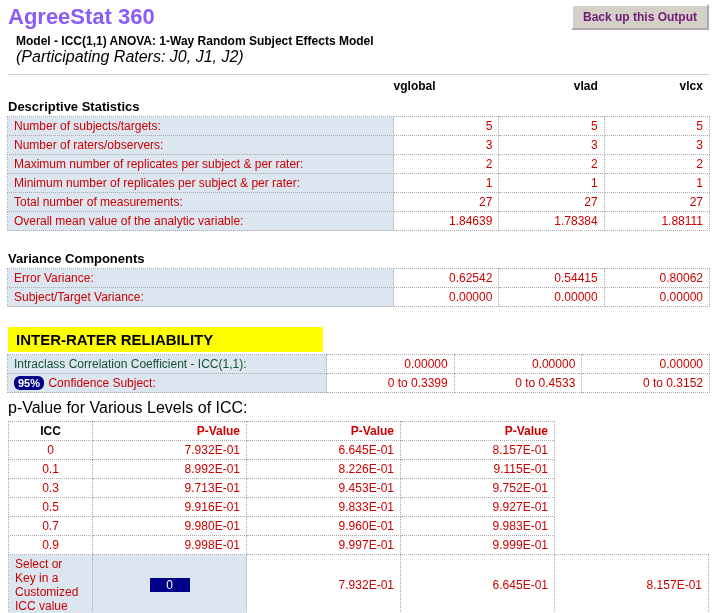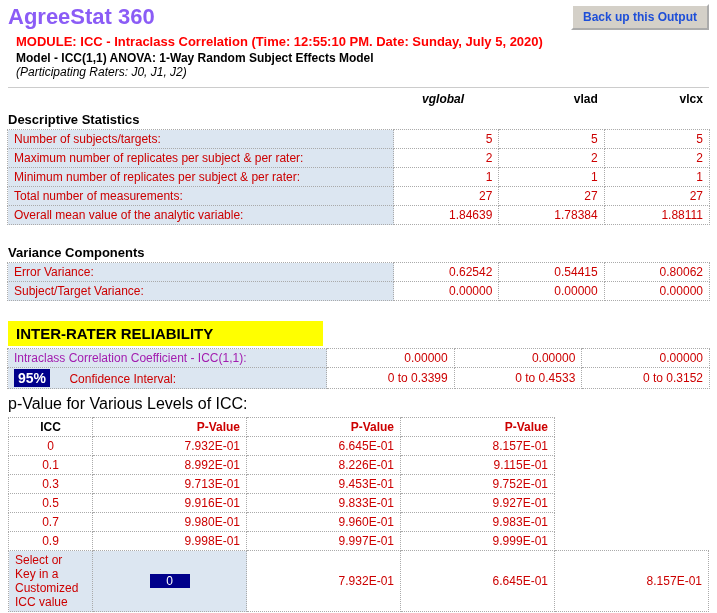--- a/index.html
+++ b/index.html
@@ -23,36 +23,36 @@
       font-weight: bold;
       color: #8b5cf6;
     }
     .backup-btn {
       background: #d4d0c8;
       border: 2px outset #fff;
       padding: 4px 10px;
       font-size: 12px;
       font-weight: bold;
       cursor: pointer;
-      color: #1d4ed8;
+      color: #701a75;
     }
     .module-line {
       color: #ff0000;
       font-size: 13px;
       font-weight: bold;
       padding: 0 8px 2px 8px;
     }
     .model-line {
       font-size: 12px;
       font-weight: bold;
       padding: 0 8px 0 8px;
       color: #000;
     }
     .raters-line {
-      font-size: 12px;
+      font-size: 16px;
       font-style: italic;
       padding: 0 8px 4px 8px;
       color: #000;
     }
     .section-title {
       font-size: 13px;
       font-weight: bold;
       color: #000;
       padding: 6px 8px 2px 8px;
     }
@@ -93,36 +93,37 @@
       width: 100%;
       border-collapse: collapse;
     }
     .icc-table td {
       border: 1px dotted #aaa;
       padding: 2px 6px;
       font-size: 12px;
     }
     .icc-row-label {
       background: #dce6f1;
-      color: #a21caf;
+      color: #14532d;
       width: 45%;
     }
     .icc-val {
       text-align: right;
       color: #c00;
       background: #fff;
       width: 18%;
     }
     .ci-badge {
       background: #00008b;
       color: #fff;
       font-weight: bold;
       padding: 1px 4px;
-      font-size: 14px;
-      margin-right: 16px;
+      font-size: 11px;
+      margin-right: 1px;
+      border-radius: 6px;
     }
     .ci-label-cell {
       background: #dce6f1;
       color: #c00;
     }
     .pvalue-section {
       padding: 0 8px;
       margin-top: 4px;
     }
     .pvalue-label {
@@ -181,45 +182,50 @@
 
 
 
 
 <div class="header-bar">
   <span class="app-title">AgreeStat 360</span>
   <button class="backup-btn">Back up this Output</button>
 </div>
 
 <div style="padding:0 8px;">
-  <div class="module-line">MODULE: ICC - Intraclass Correlation (Time: 12:55:10 PM.   Date: Sunday, July 5, 2020)</div>
   <div class="model-line">Model - ICC(1,1) ANOVA: 1-Way Random Subject Effects Model</div>
   <div class="raters-line">(Participating Raters: J0, J1, J2)</div>
 </div>
 
 <hr class="divider">
 
 
 <div style="display:flex; padding: 0 8px; margin-top:4px;">
   <div style="width:55%;"></div>
-  <div style="width:15%; text-align:center; font-weight:bold; padding-right:6px;font-style:italic;">vglobal</div>
+  <div style="width:15%; text-align:left; font-weight:bold; padding-right:6px;">vglobal</div>
   <div style="width:15%; text-align:right; font-weight:bold; padding-right:6px;">vlad</div>
   <div style="width:15%; text-align:right; font-weight:bold; padding-right:6px;">vlcx</div>
 </div>
 
 
 <div class="section-title">Descriptive Statistics</div>
 <div class="table-wrapper">
   <table class="stats-table">
     <tbody id="desc-tbody">
         <tr>
     <td class="row-label">Number of subjects/targets:</td>
     <td class="val-cell">5</td>
     <td class="val-cell">5</td>
     <td class="val-cell">5</td>
+  </tr>
+        <tr>
+    <td class="row-label">Number of raters/observers:</td>
+    <td class="val-cell">3</td>
+    <td class="val-cell">3</td>
+    <td class="val-cell">3</td>
   </tr>
         <tr>
     <td class="row-label">Maximum number of replicates per subject &amp; per rater:</td>
     <td class="val-cell">2</td>
     <td class="val-cell">2</td>
     <td class="val-cell">2</td>
   </tr>
         <tr>
     <td class="row-label">Minimum number of replicates per subject &amp; per rater:</td>
     <td class="val-cell">1</td>
@@ -277,21 +283,21 @@
     <tbody>
       <tr>
         <td class="icc-row-label">Intraclass Correlation Coefficient - ICC(1,1):</td>
         <td class="icc-val">0.00000</td>
         <td class="icc-val">0.00000</td>
         <td class="icc-val">0.00000</td>
       </tr>
       <tr>
         <td class="ci-label-cell">
           <span class="ci-badge">95%</span>
-          <span>Confidence Interval:</span>
+          <span>Confidence Subject:</span>
         </td>
         <td class="icc-val">0 to 0.3399</td>
         <td class="icc-val">0 to 0.4533</td>
         <td class="icc-val">0 to 0.3152</td>
       </tr>
     </tbody>
   </table>
 </div>
 
 

